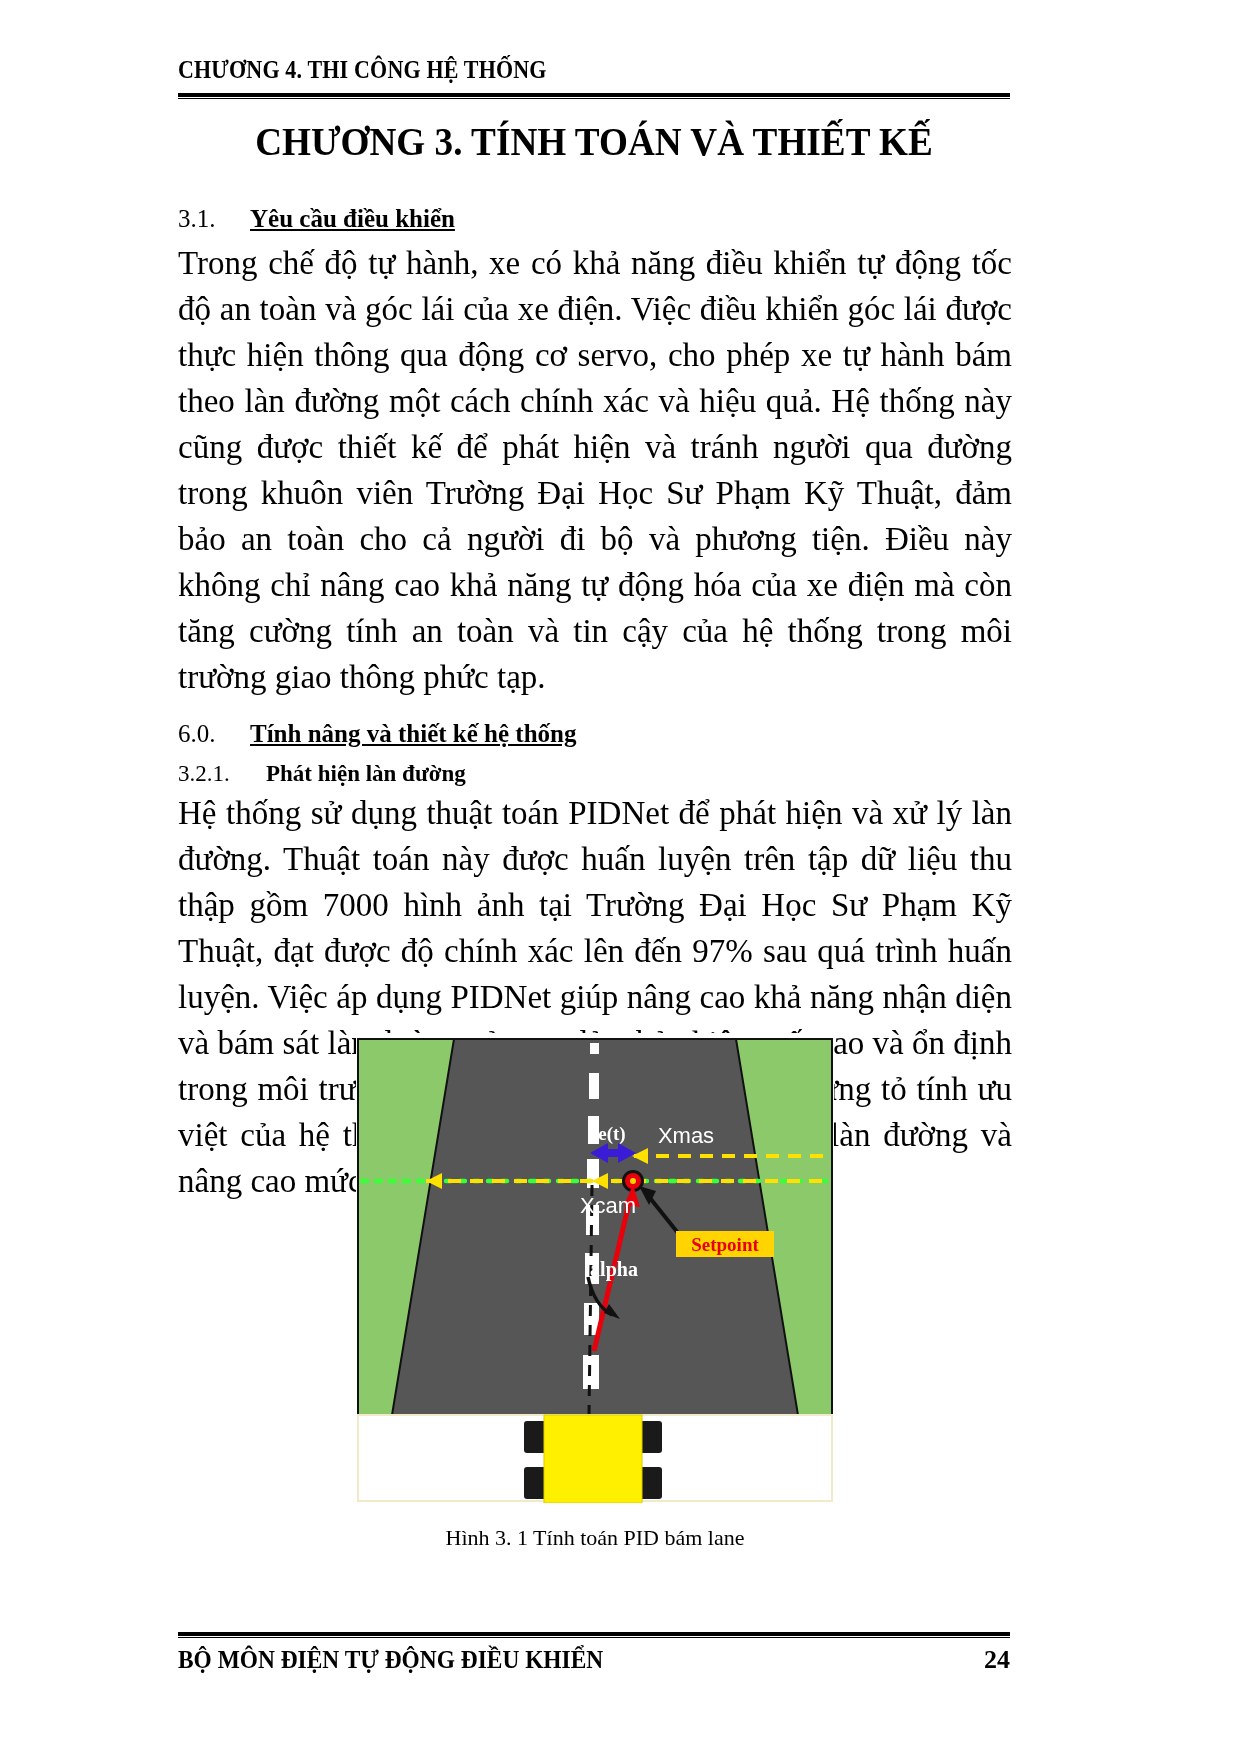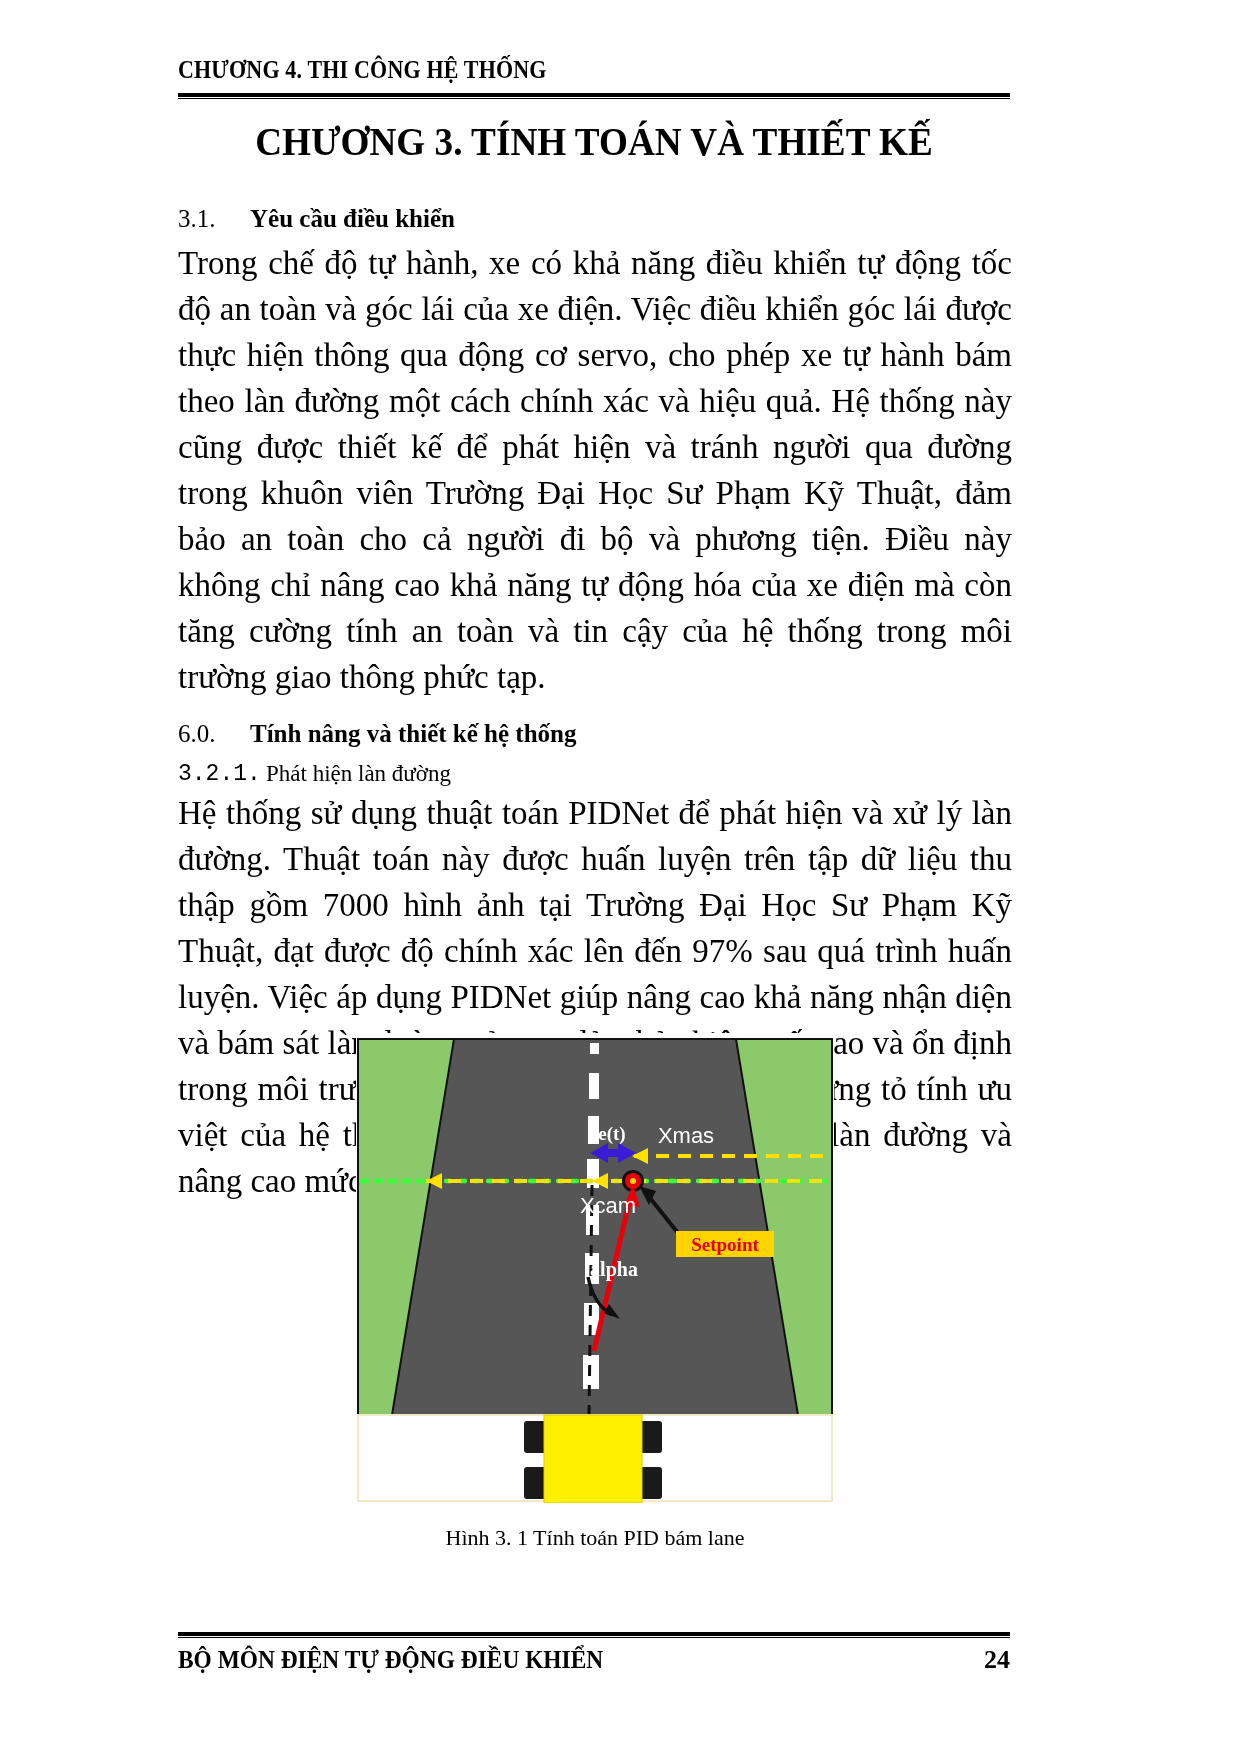--- a/index.html
+++ b/index.html
@@ -81,36 +81,36 @@
     line-height: 1.25;
     display: flex;
   }
   h2.sec .num {
     font-weight: normal;
     width: 72px;
     flex: 0 0 72px;
   }
   h2.sec .ttl {
     font-weight: bold;
+    text-decoration: underline;
   }
   h3.subsec {
     font-size: 23px;
     font-weight: normal;
     margin: 10px 0 2px 0;
     line-height: 1.25;
     display: flex;
   }
   h3.subsec .num {
     font-weight: normal;
     width: 88px;
     flex: 0 0 88px;
-    font-family: Liberation Mono, monospace;
   }
   h3.subsec .ttl {
-    font-weight: normal;
+    font-weight: bold;
   }
 
   p.body {
     font-size: 33px;
     line-height: 46px;
     text-align: justify;
     text-justify: inter-word;
     margin: 0 0 4px 0;
     hyphens: none;
   }

